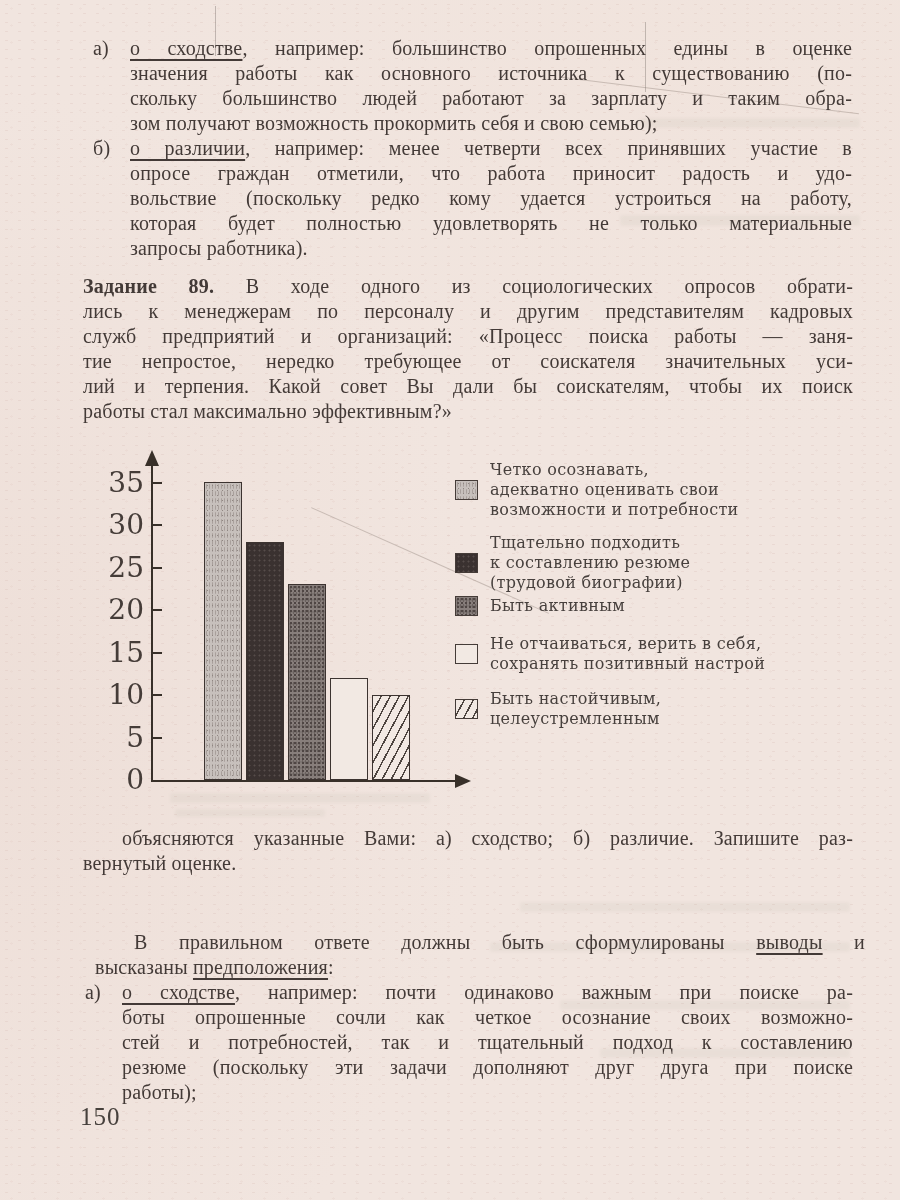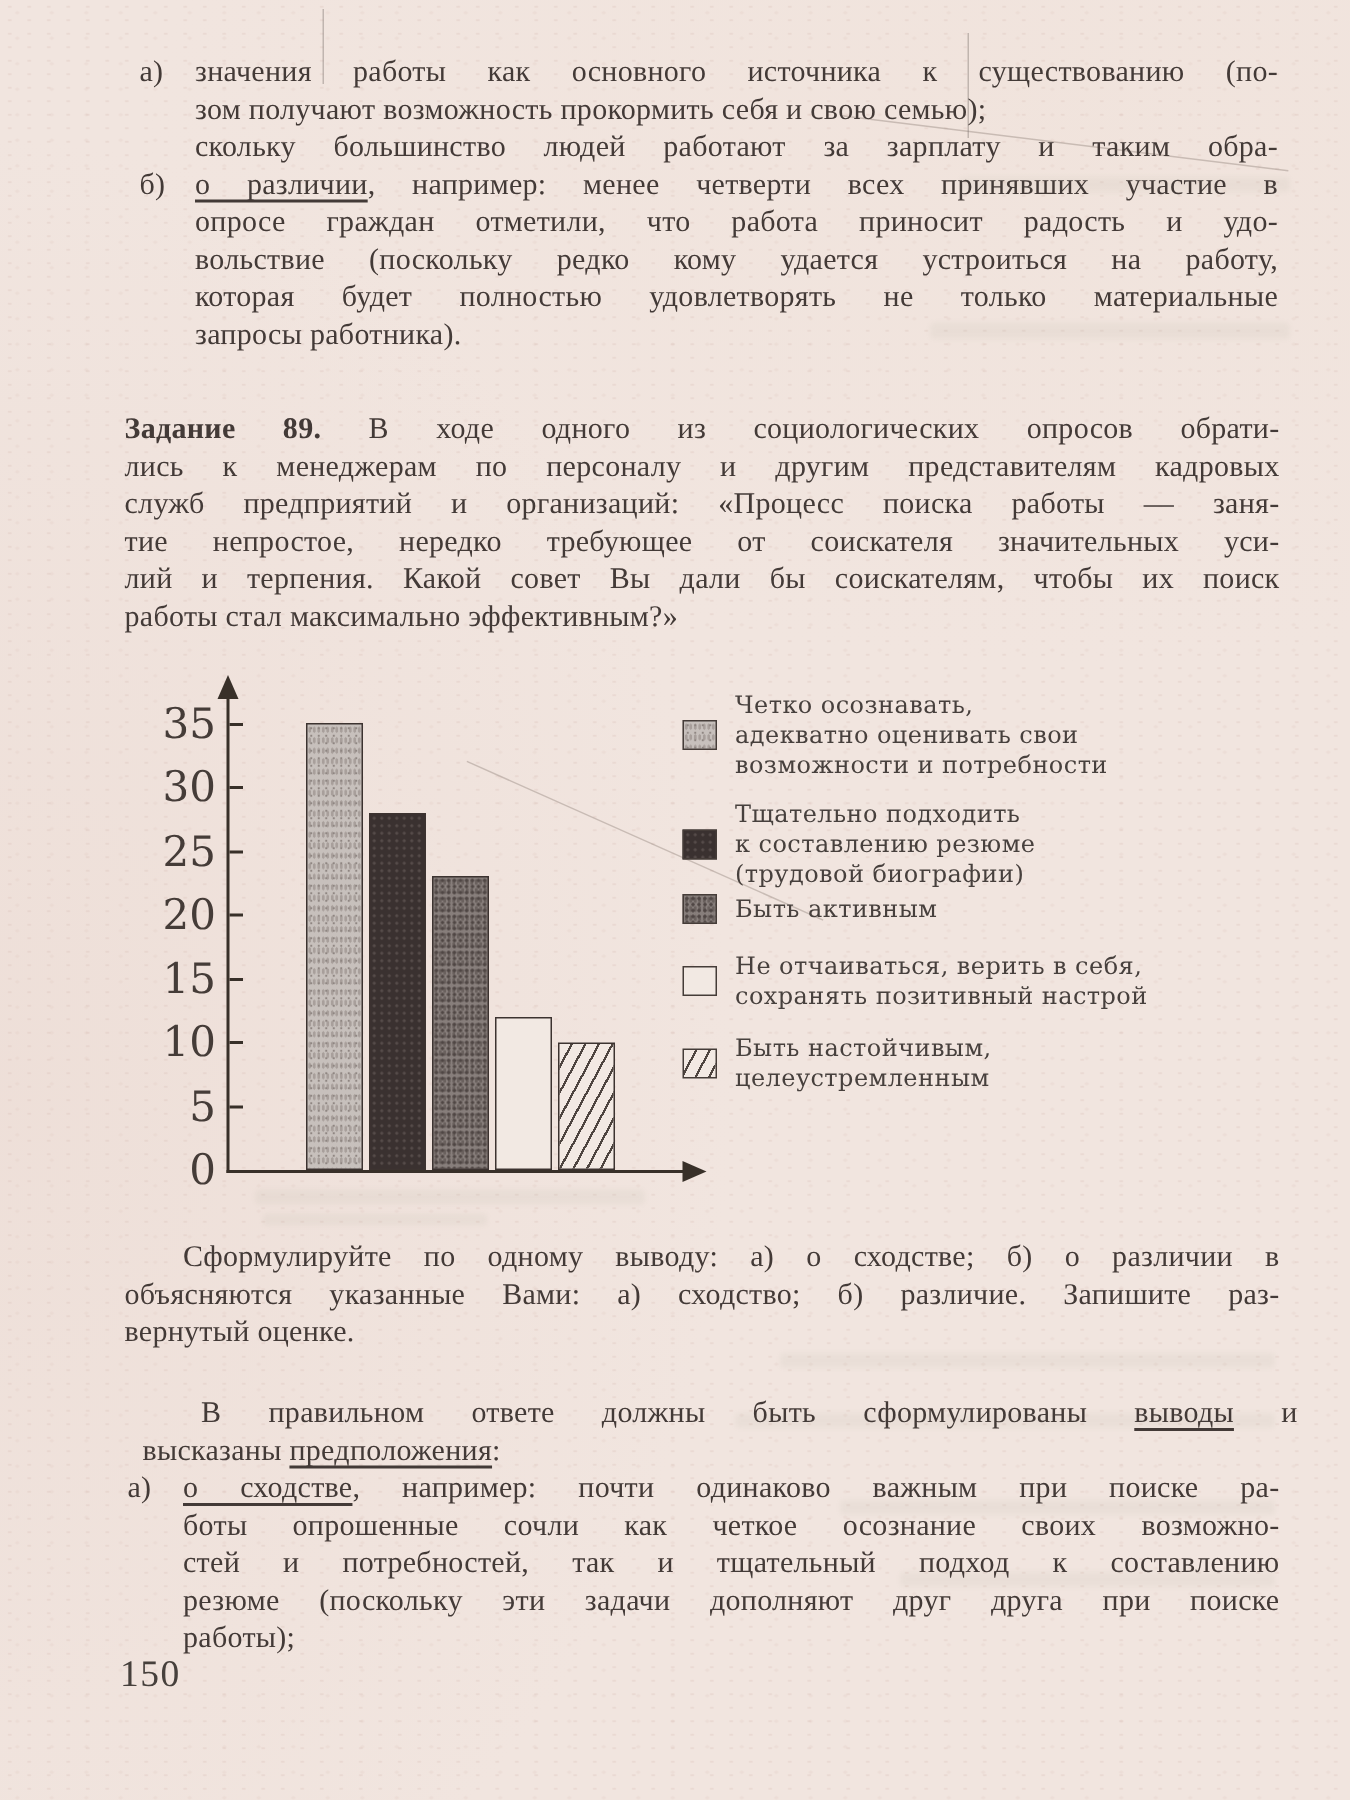--- a/index.html
+++ b/index.html
@@ -105,23 +105,24 @@
 <div class="smudge" style="left:560px; top:1000px; width:290px; height:10px;"></div>
 <div class="smudge" style="left:600px; top:1048px; width:250px; height:10px;"></div>
 <div class="scratch" style="left:560px; top:95px; width:300px; transform:rotate(7deg);"></div>
 <div class="scratch" style="left:300px; top:560px; width:260px; transform:rotate(24deg);"></div>
 <div class="vline" style="left:645px; top:22px; height:70px;"></div>
 <div class="vline" style="left:215px; top:6px; height:50px;"></div>
 
 <div id="intro-list" class="textblock" style="left:130px; top:36px; width:722px;">
     <div class="li">
       <span class="marker">а)</span>
+      <div class="line"><span class="u">о сходстве</span><span>, например: большинство опрошенных едины в оценке</span></div>
       <div class="line"><span>значения работы как основного источника к существованию (по-</span></div>
+      <div class="line"><span>скольку большинство людей работают за зарплату и таким обра-</span></div>
       <div class="line last"><span>зом получают возможность прокормить себя и свою семью);</span></div>
-      <div class="line"><span>скольку большинство людей работают за зарплату и таким обра-</span></div>
     </div>
     <div class="li">
       <span class="marker">б)</span>
       <div class="line"><span class="u">о различии</span><span>, например: менее четверти всех принявших участие в</span></div>
       <div class="line"><span>опросе граждан отметили, что работа приносит радость и удо-</span></div>
       <div class="line"><span>вольствие (поскольку редко кому удается устроиться на работу,</span></div>
       <div class="line"><span>которая будет полностью удовлетворять не только материальные</span></div>
       <div class="line last"><span>запросы работника).</span></div>
     </div>
   </div>
@@ -198,21 +199,20 @@
         <span class="swatch p-hatch"></span>
         <div class="legend-text">
           <div class="lline">Быть настойчивым,</div>
           <div class="lline">целеустремленным</div>
         </div>
       </div>
     </div>
 </div>
 
 <div id="bottom-para-1" class="textblock indent-first" style="left:83px; top:826px; width:770px;">
-    <div class="line"><span>Сформулируйте по одному выводу: а) о сходстве; б) о различии в</span></div>
     <div class="line"><span>объясняются указанные Вами: а) сходство; б) различие. Запишите раз-</span></div>
     <div class="line last"><span>вернутый оценке.</span></div>
   </div>
 <div id="bottom-para-2" class="textblock indent-first para-gap" style="left:83px; top:928px; width:770px;">
     <div class="line"><span>В правильном ответе должны быть сформулированы </span><span class="u">выводы</span><span> и</span></div>
     <div class="line last"><span>высказаны </span><span class="u">предположения</span><span>:</span></div>
   </div>
 <div id="bottom-list" class="textblock" style="left:122px; top:980px; width:731px;">
     <div class="li">
       <span class="marker">а)</span>

